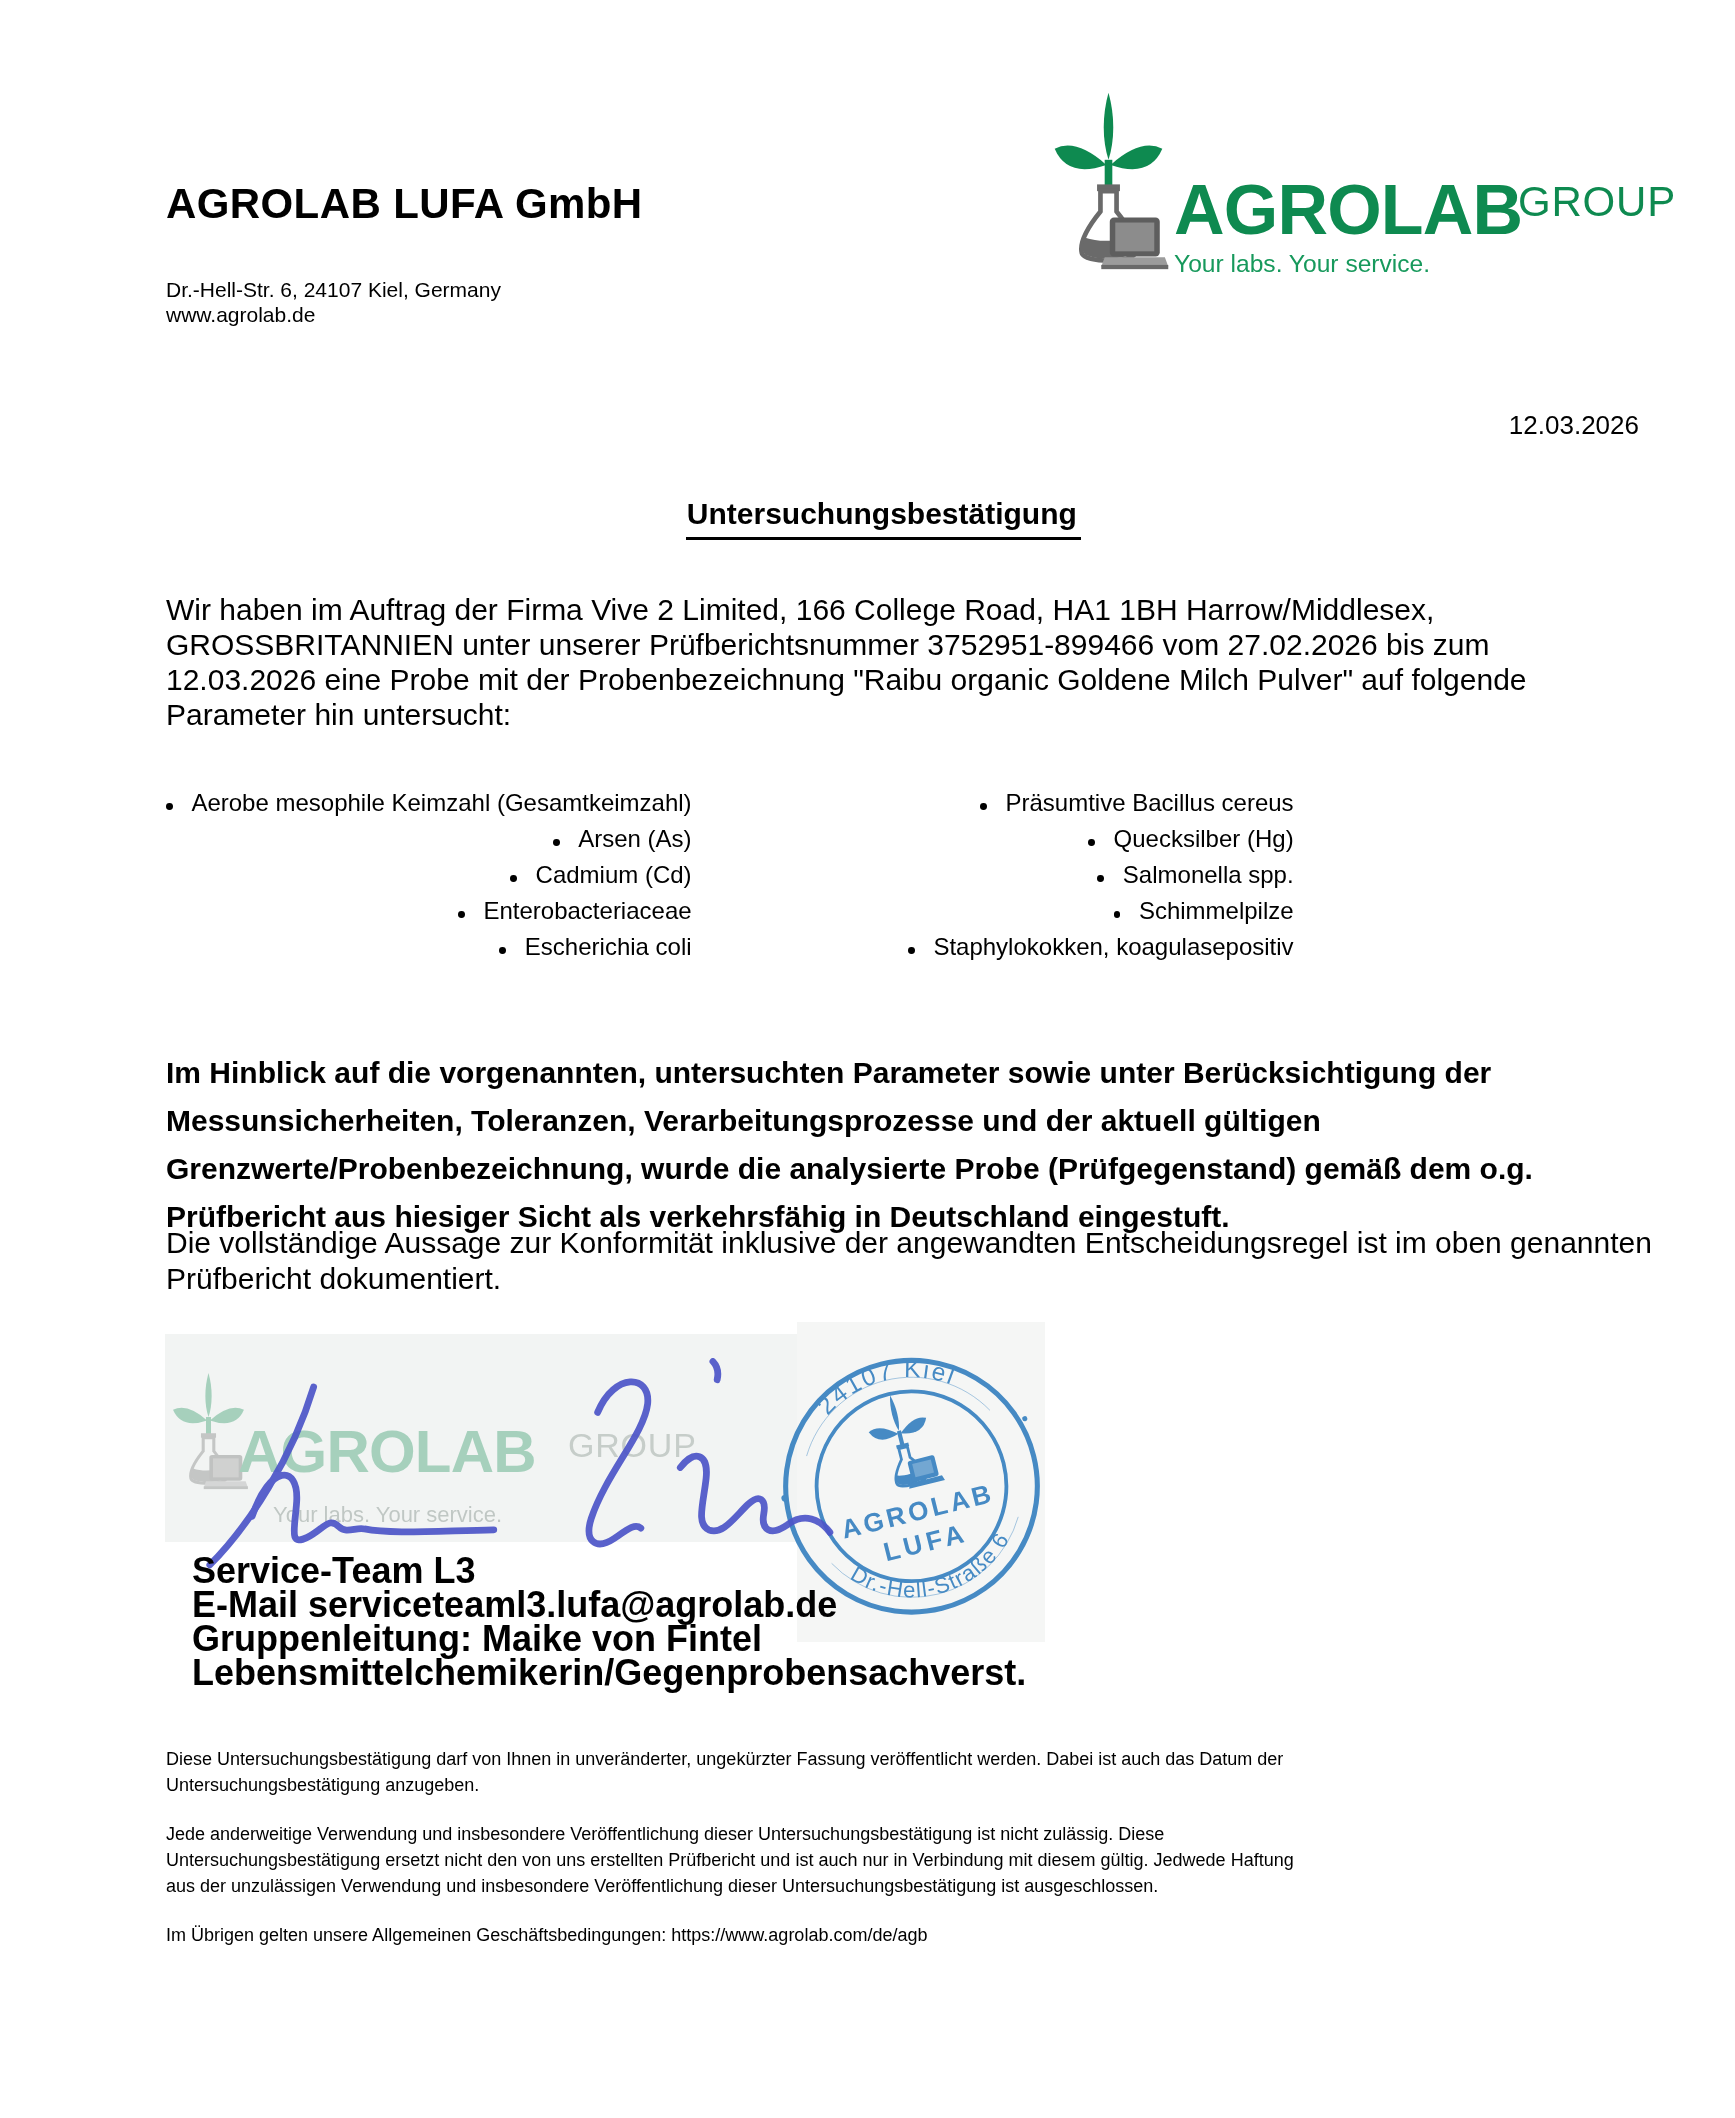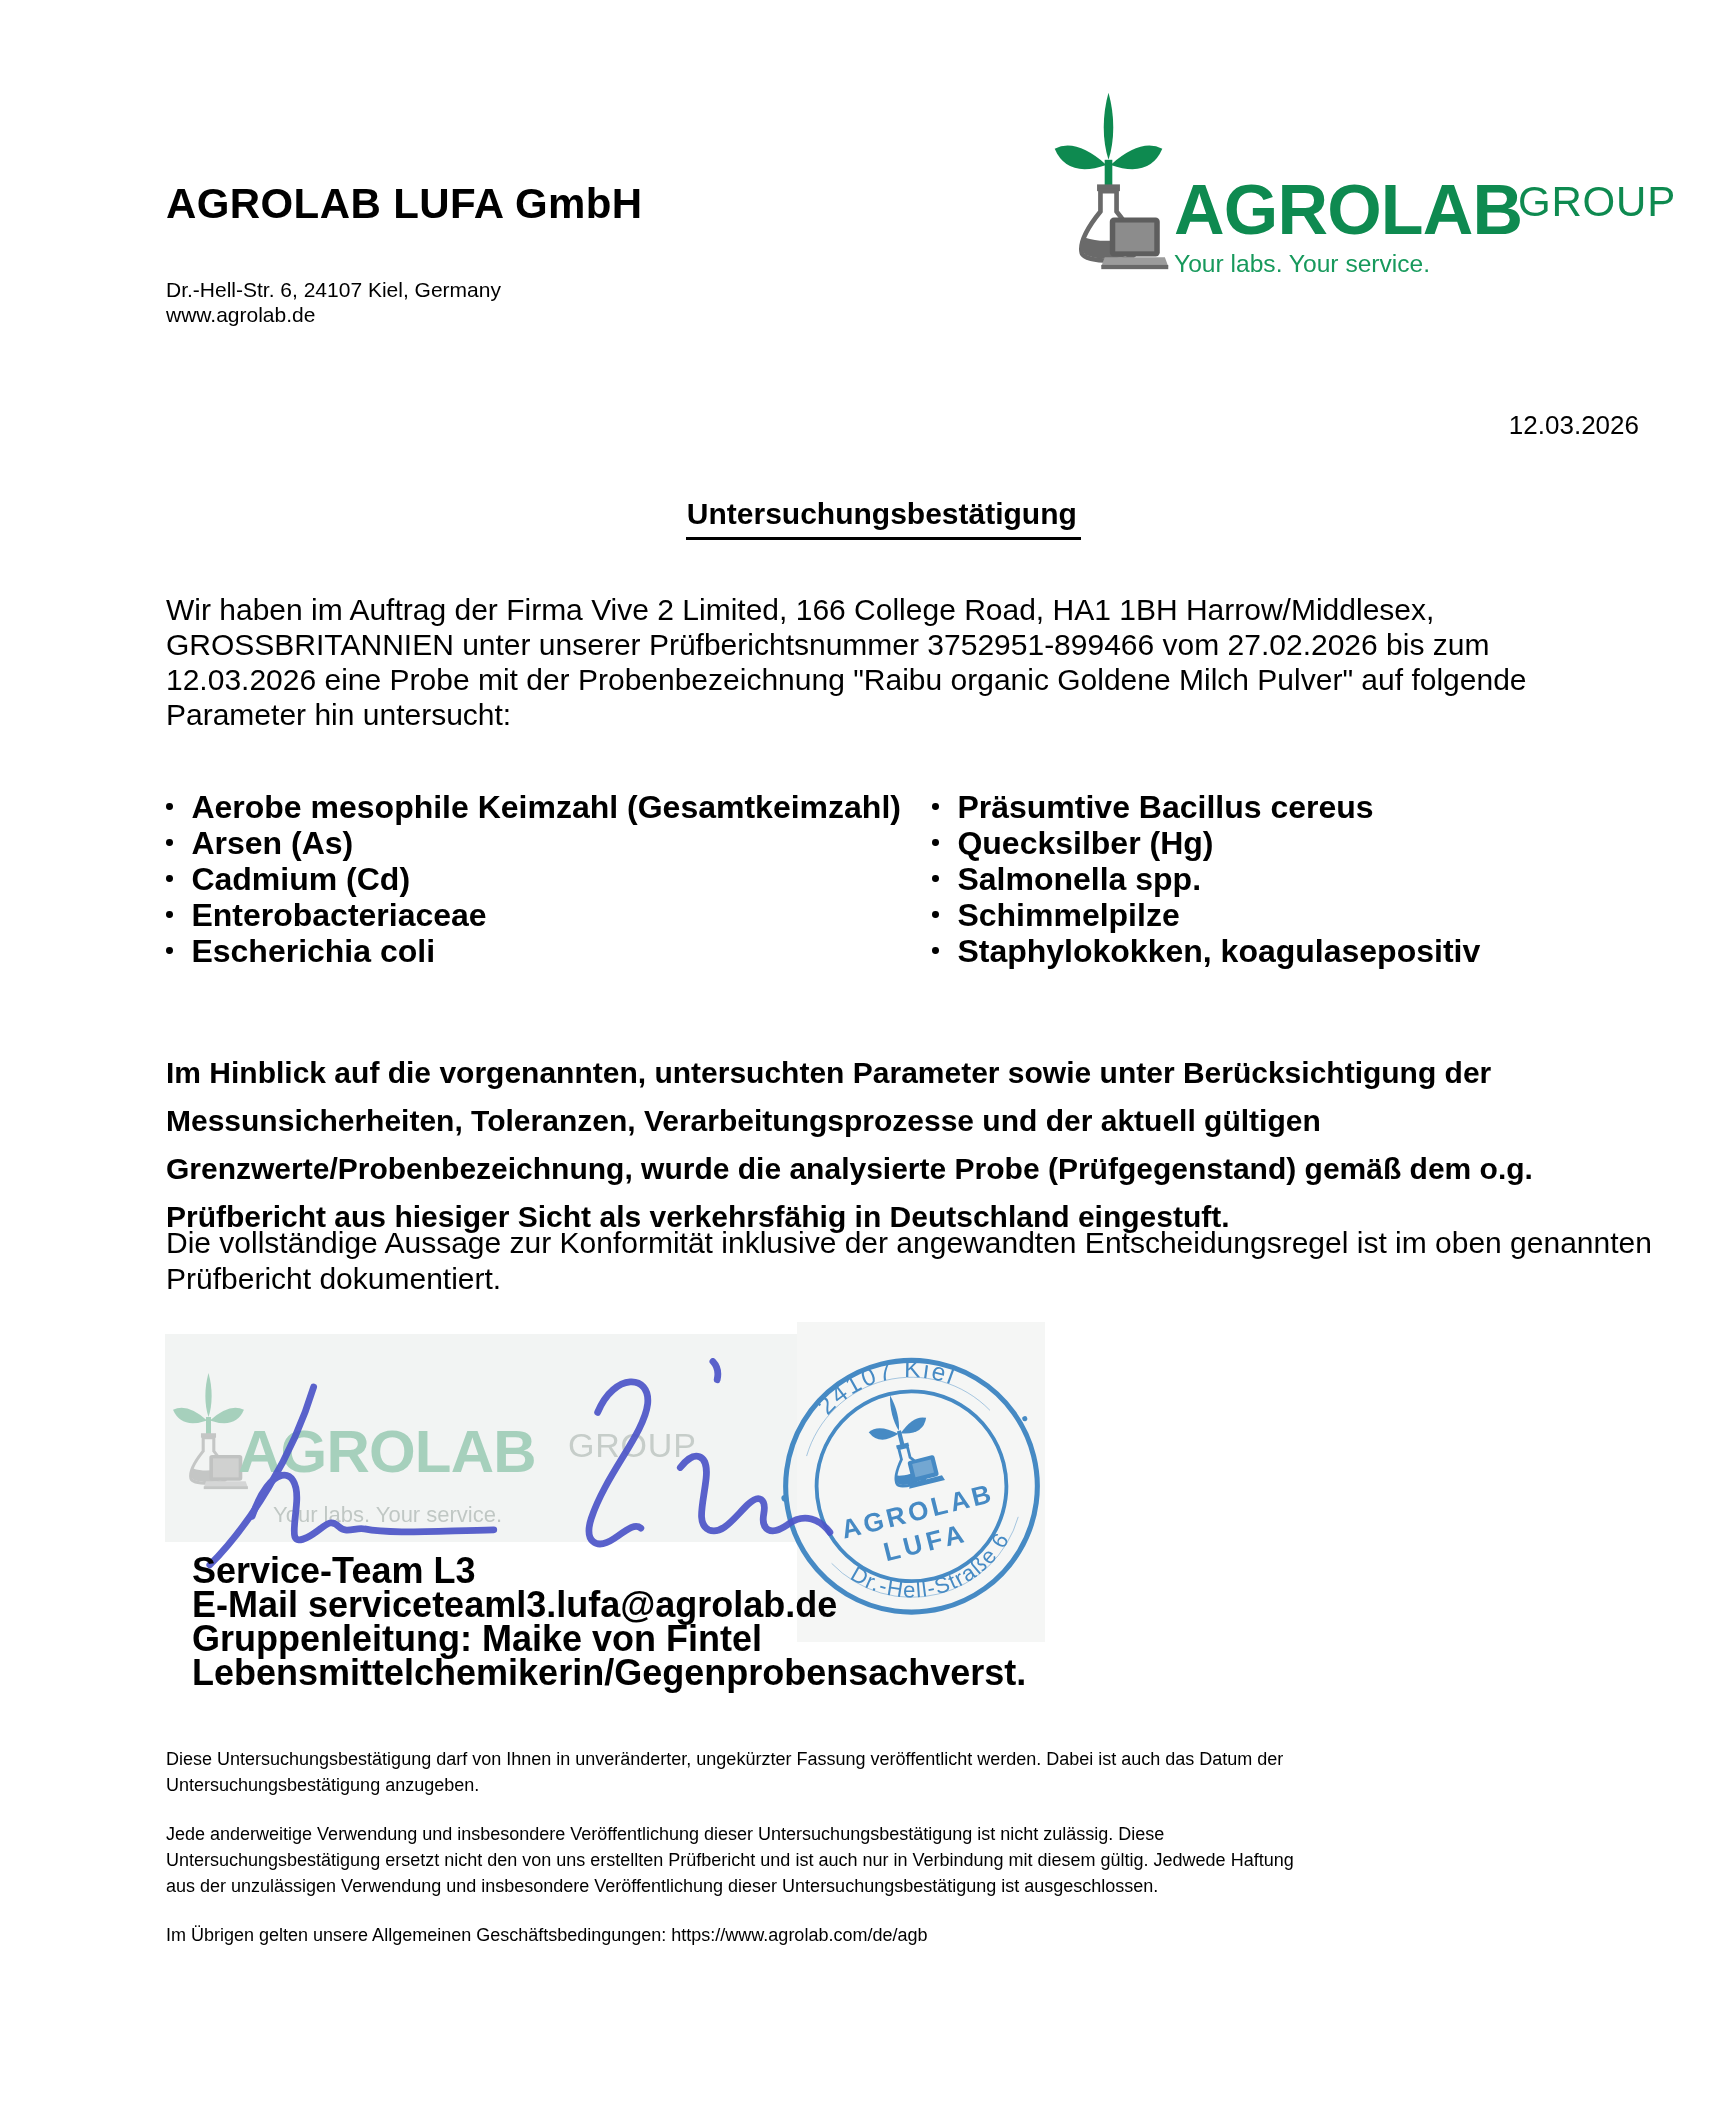--- a/index.html
+++ b/index.html
@@ -16,22 +16,22 @@
   .logo-group{position:absolute;left:471px;top:119px;font-size:42px;font-weight:400;color:#0e8a50;letter-spacing:0.8px;line-height:0;}
   .logo-tagline{position:absolute;left:127px;top:181px;font-size:24.6px;color:#17995c;line-height:0;}
   
   .doc-date{position:absolute;right:97px;top:410px;font-size:26px;}
   .doc-title{position:absolute;left:686px;top:497px;font-size:30px;font-weight:bold;
              border-bottom:3.8px solid #000;padding:0 4.2px 6px 0.8px;}
   
   .intro{position:absolute;left:166px;top:592px;font-size:30px;}
   .intro .line{line-height:35px;white-space:pre;}
   .params-left{position:absolute;left:166px;top:789px;}
-  .params-right{position:absolute;left:932px;top:789px;}
-  .param-row{display:flex;align-items:flex-start;height:36px;font-size:32px;font-weight:bold;white-space:pre;}
+  .params-right{position:absolute;left:908px;top:789px;}
+  .param-row{display:flex;align-items:flex-start;height:36px;font-size:24px;font-weight:normal;white-space:pre;justify-content:flex-end;}
   .bullet-dot{flex:0 0 auto;width:6.8px;height:6.8px;border-radius:50%;background:#000;margin:14.4px 18.6px 0 0;}
   .conclusion{position:absolute;left:166px;top:1043px;font-size:30px;font-weight:bold;}
   .conclusion .line{line-height:36px;white-space:pre;margin-top:12px;}
   .conformity{position:absolute;left:166px;top:1225px;font-size:30px;}
   .conformity .line{line-height:36px;white-space:pre;}
   
   .watermark{position:absolute;left:165px;top:1334px;width:632px;height:208px;background:#f2f4f3;}
   .watermark-inner{position:absolute;inset:0;opacity:0.33;}
   .wm-icon{position:absolute;left:2.5px;top:7.6px;width:81px;height:178px;}
   .wm-brand{position:absolute;left:73px;top:118px;font-size:60px;font-weight:bold;color:#0e8a50;letter-spacing:-0.8px;line-height:0;}

